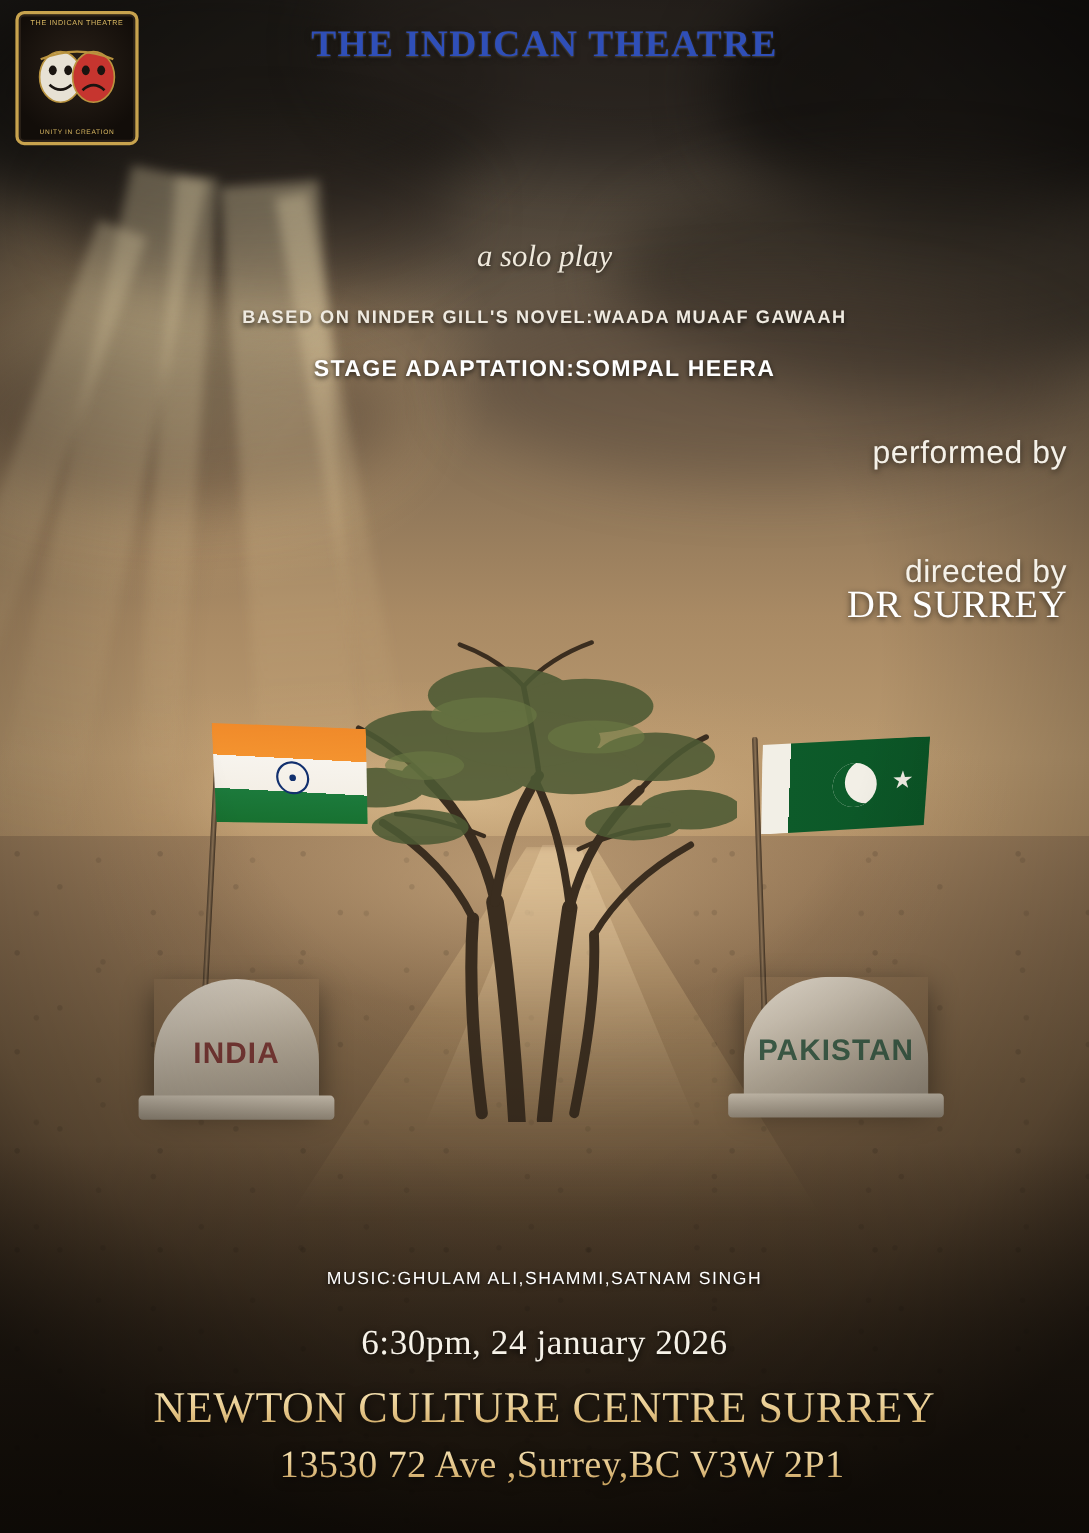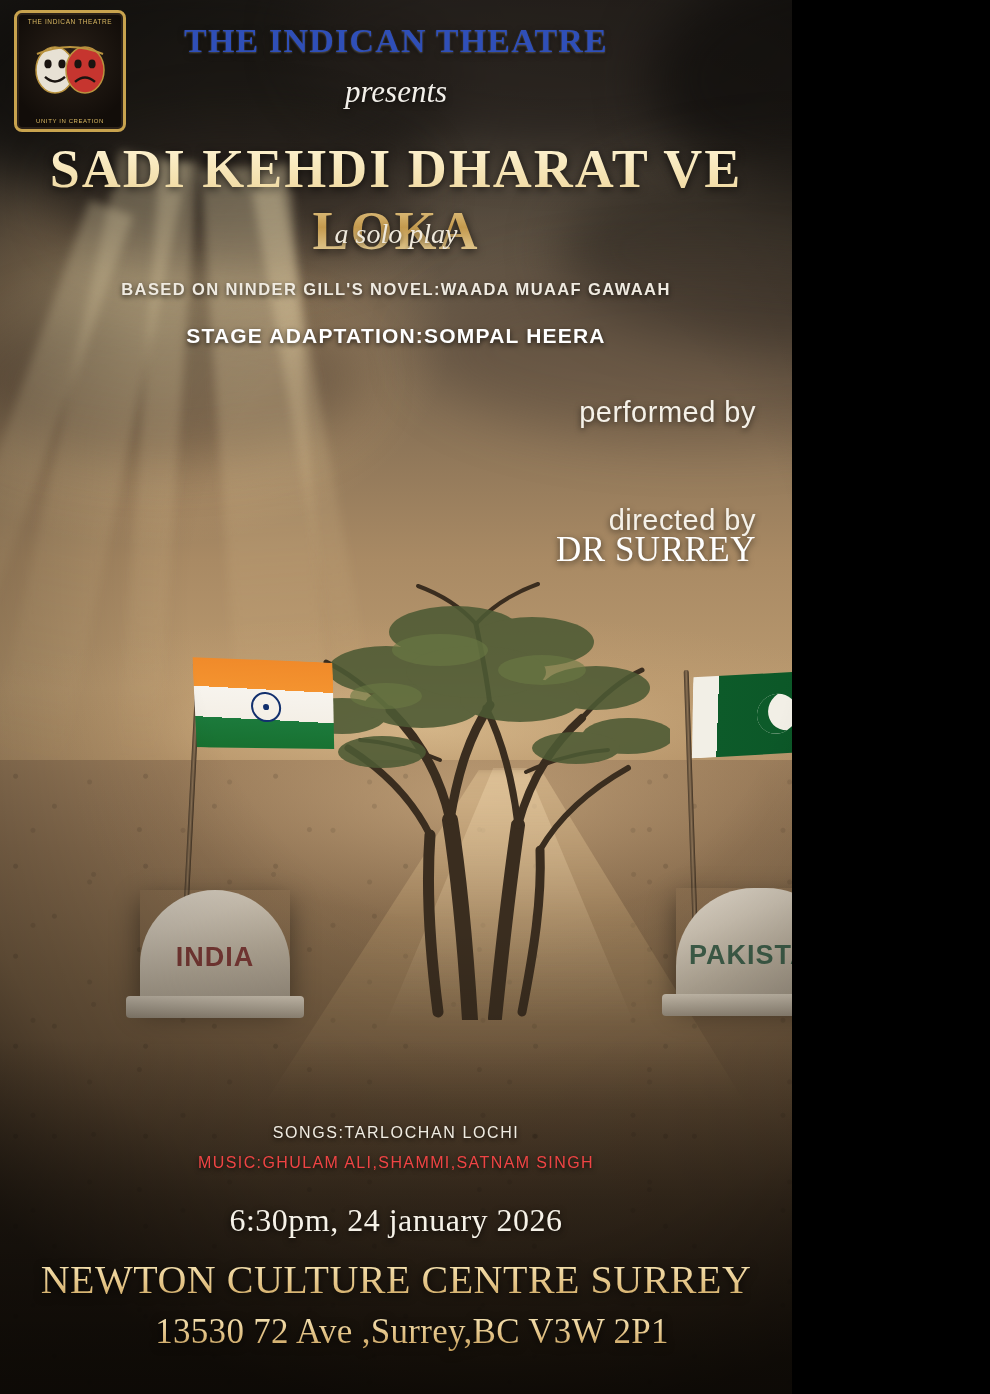--- a/index.html
+++ b/index.html
@@ -5,21 +5,21 @@
   html, body {
     margin: 0;
     padding: 0;
     background: #000;
   }
   body {
     font-family: "Liberation Sans", sans-serif;
   }
   #poster {
     position: relative;
-    width: 792px;
+    width: 990px;
     height: 1394px;
     overflow: hidden;
     background: #2a2520;
   }
 
   
   .sky {
     position: absolute;
     left: 0; top: 0; width: 990px; height: 800px;
     background:
@@ -272,21 +272,21 @@
   }
   #adaptation {
     top: 324px;
     font-size: 21px;
     font-weight: bold;
     letter-spacing: 1.2px;
     color: #ffffff;
     text-shadow: 0 2px 5px rgba(0,0,0,0.7);
   }
 
-  .credit-block { position: absolute; right: 36px; text-align: right; }
+  .credit-block { position: absolute; right: 20px; text-align: right; }
   #performed-by-label {
     top: 396px;
     font-family: "Liberation Sans", sans-serif;
     font-size: 29px;
     letter-spacing: .5px;
     color: #f5f1e8;
     text-shadow: 0 2px 6px rgba(0,0,0,0.6);
   }
   #performer-name {
     top: 434px;
@@ -317,21 +317,21 @@
     top: 1124px;
     font-size: 16px;
     letter-spacing: 1.6px;
     color: #f0ece2;
     text-shadow: 0 2px 5px rgba(0,0,0,0.75);
   }
   #music {
     top: 1154px;
     font-size: 16px;
     letter-spacing: 1.4px;
-    color: #ef4444;
+    color: #ffffff;
     text-shadow: 0 2px 5px rgba(0,0,0,0.75);
   }
   #datetime {
     top: 1202px;
     font-family: "Liberation Serif", serif;
     font-size: 32px;
     letter-spacing: .5px;
     color: #f6f2e8;
     text-shadow: 0 2px 6px rgba(0,0,0,0.8);
   }
@@ -467,29 +467,26 @@
         <ellipse cx="45" cy="20" rx="3.6" ry="4.4" fill="#1a1410"></ellipse>
         <ellipse cx="59" cy="20" rx="3.6" ry="4.4" fill="#1a1410"></ellipse>
         <path d="M42 38 Q52 29 62 38" fill="none" stroke="#1a1410" stroke-width="2.4"></path>
         <path d="M4 10 Q37 -4 70 10" fill="none" stroke="#b9933f" stroke-width="2"></path>
       </g>
     </svg>
     <div class="bot-text">UNITY IN CREATION</div>
   </div>
 
   <div class="txt" id="company">THE INDICAN THEATRE</div>
-  <div class="txt" id="presents">presents</div>
-  <div class="txt" id="play-title">SADI KEHDI DHARAT VE LOKA</div>
   <div class="txt" id="subtitle">a solo play</div>
   <div class="txt" id="based-on">BASED ON NINDER GILL'S NOVEL:WAADA MUAAF GAWAAH</div>
   <div class="txt" id="adaptation">STAGE ADAPTATION:SOMPAL HEERA</div>
 
   <div class="credit-block" id="performed-by-label">performed by</div>
   <div class="credit-block" id="directed-by-label">directed by</div>
   <div class="credit-block" id="director-name">DR SURREY</div>
 
-  <div class="txt" id="songs">SONGS:TARLOCHAN LOCHI</div>
   <div class="txt" id="music">MUSIC:GHULAM ALI,SHAMMI,SATNAM SINGH</div>
   <div class="txt" id="datetime">6:30pm, 24 january 2026</div>
   <div class="txt" id="venue">NEWTON CULTURE CENTRE SURREY</div>
   <div class="txt" id="address">13530 72 Ave ,Surrey,BC V3W 2P1</div>
 
 </div>
 
 </body></html>

